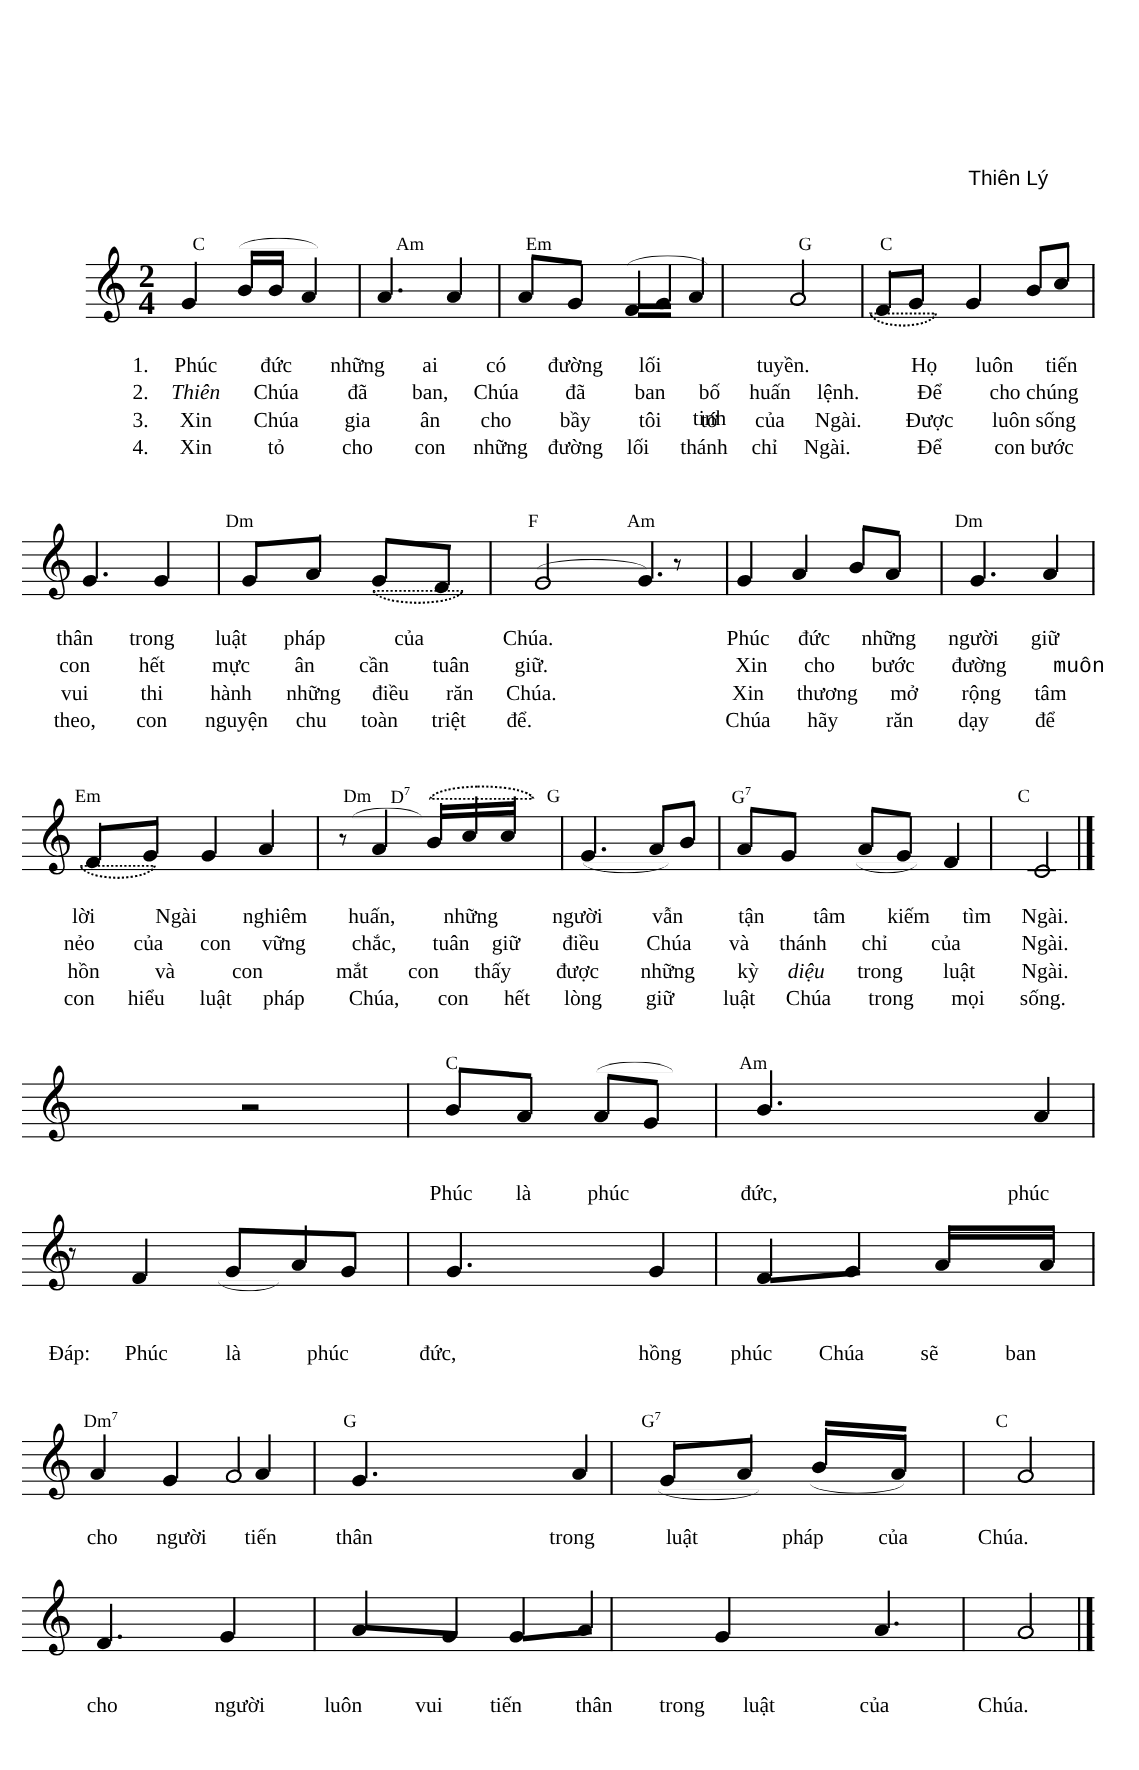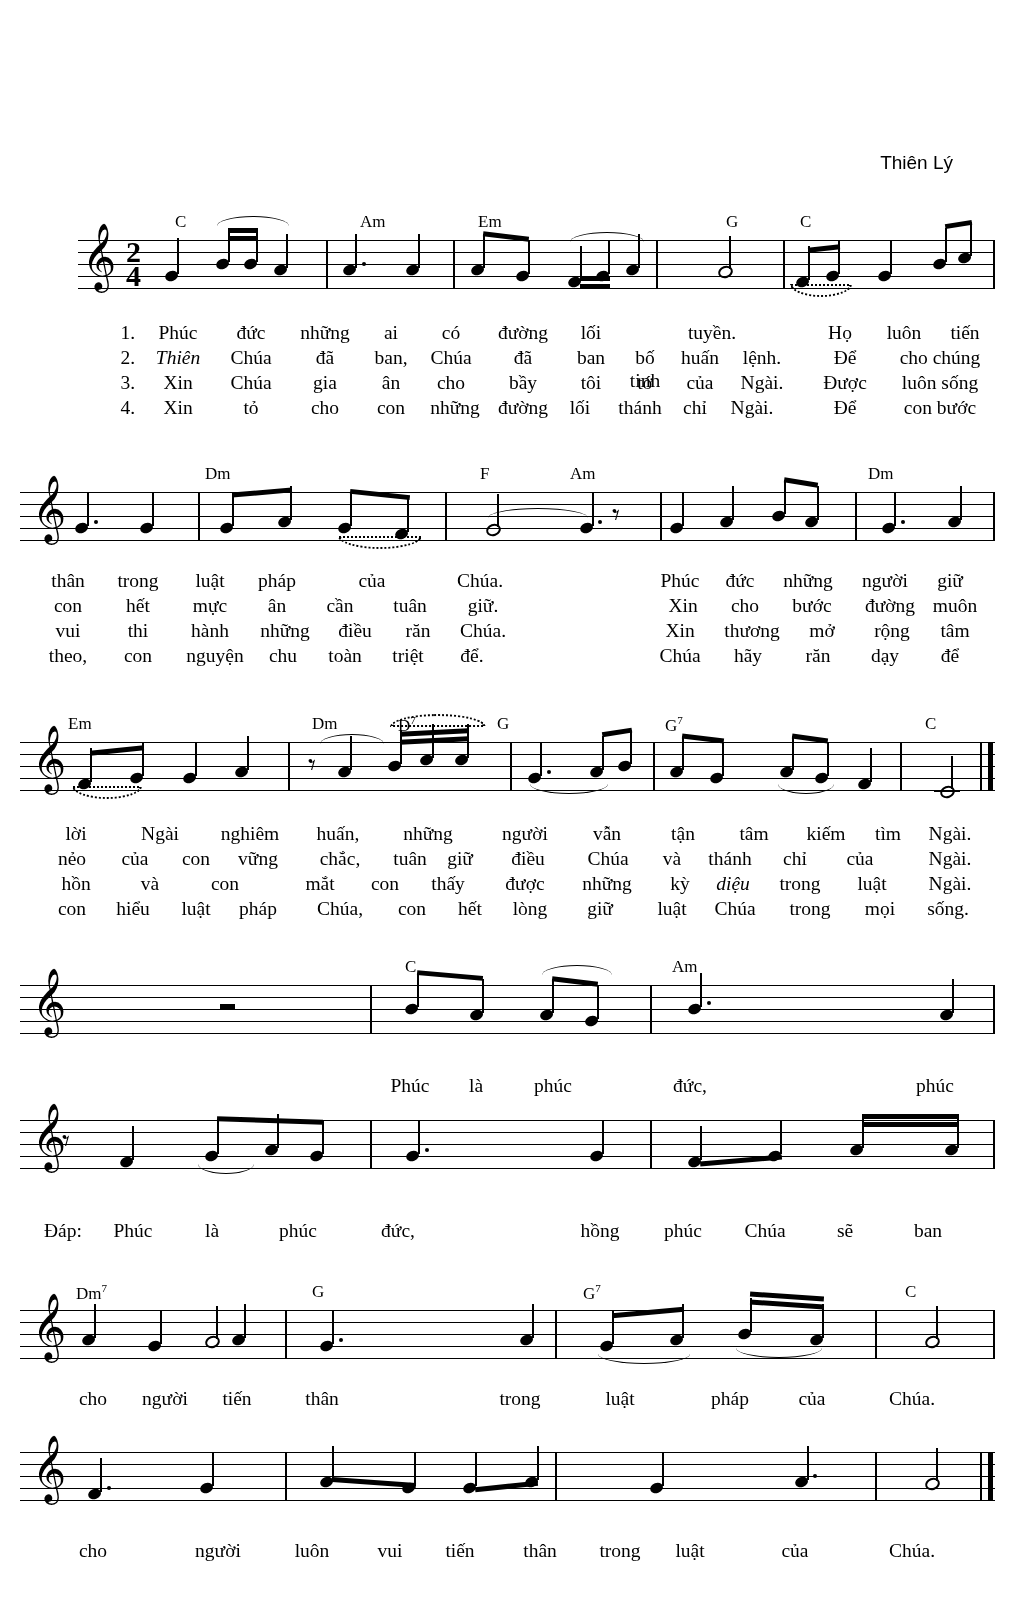--- a/index.html
+++ b/index.html
@@ -427,21 +427,21 @@
       <span class="w" style="left:138px;">hết</span>
       <span class="w" style="left:210px;">mực</span>
       <span class="w" style="left:277px;">ân</span>
       <span class="w" style="left:340px;">cần</span>
       <span class="w" style="left:410px;">tuân</span>
       <span class="w" style="left:483px;">giữ.</span>
       <span class="w" style="left:683px;">Xin</span>
       <span class="w" style="left:745px;">cho</span>
       <span class="w" style="left:812px;">bước</span>
       <span class="w" style="left:890px;">đường</span>
-      <span class="w" style="left:955px;">muôn</span>
+      <span class="w" style="left:981px;font-family:Liberation Mono, monospace;">muôn</span>
     </div>
     <div class="lyric-row">
       <span class="w" style="left:68px;">vui</span>
       <span class="w" style="left:138px;">thi</span>
       <span class="w" style="left:210px;">hành</span>
       <span class="w" style="left:285px;">những</span>
       <span class="w" style="left:355px;">điều</span>
       <span class="w" style="left:418px;">răn</span>
       <span class="w" style="left:483px;">Chúa.</span>
       <span class="w" style="left:680px;">Xin</span>
@@ -530,21 +530,21 @@
       <div class="note" style="left:838px;top:37px;"></div>
       <div class="stem" style="left:850px;top:6px;height:34px;"></div>
 
       <div class="note hollow" style="left:920px;top:44px;"></div>
       <div class="stem" style="left:931px;top:14px;height:33px;"></div>
       <div class="line" style="left:914px;top:48px;width:26px;height:1.6px;"></div>
     </div>
 
     <div class="chord" style="left:68px;top:-28px;">Em</div>
     <div class="chord" style="left:312px;top:-28px;">Dm</div>
-    <div class="chord" style="left:398px;top:-28px;text-align:right;">D<sup>7</sup></div>
+    <div class="chord" style="left:355px;top:-28px;text-align:right;">D<sup>7</sup></div>
     <div class="chord" style="left:497px;top:-28px;">G</div>
     <div class="chord" style="left:665px;top:-28px;">G<sup>7</sup></div>
     <div class="chord" style="left:925px;top:-28px;">C</div>
   </div>
 
   <div class="lyric-block" style="top:823px;">
     <div class="lyric-row">
       <span class="w" style="left:76px;">lời</span>
       <span class="w" style="left:160px;">Ngài</span>
       <span class="w" style="left:250px;">nghiêm</span>

